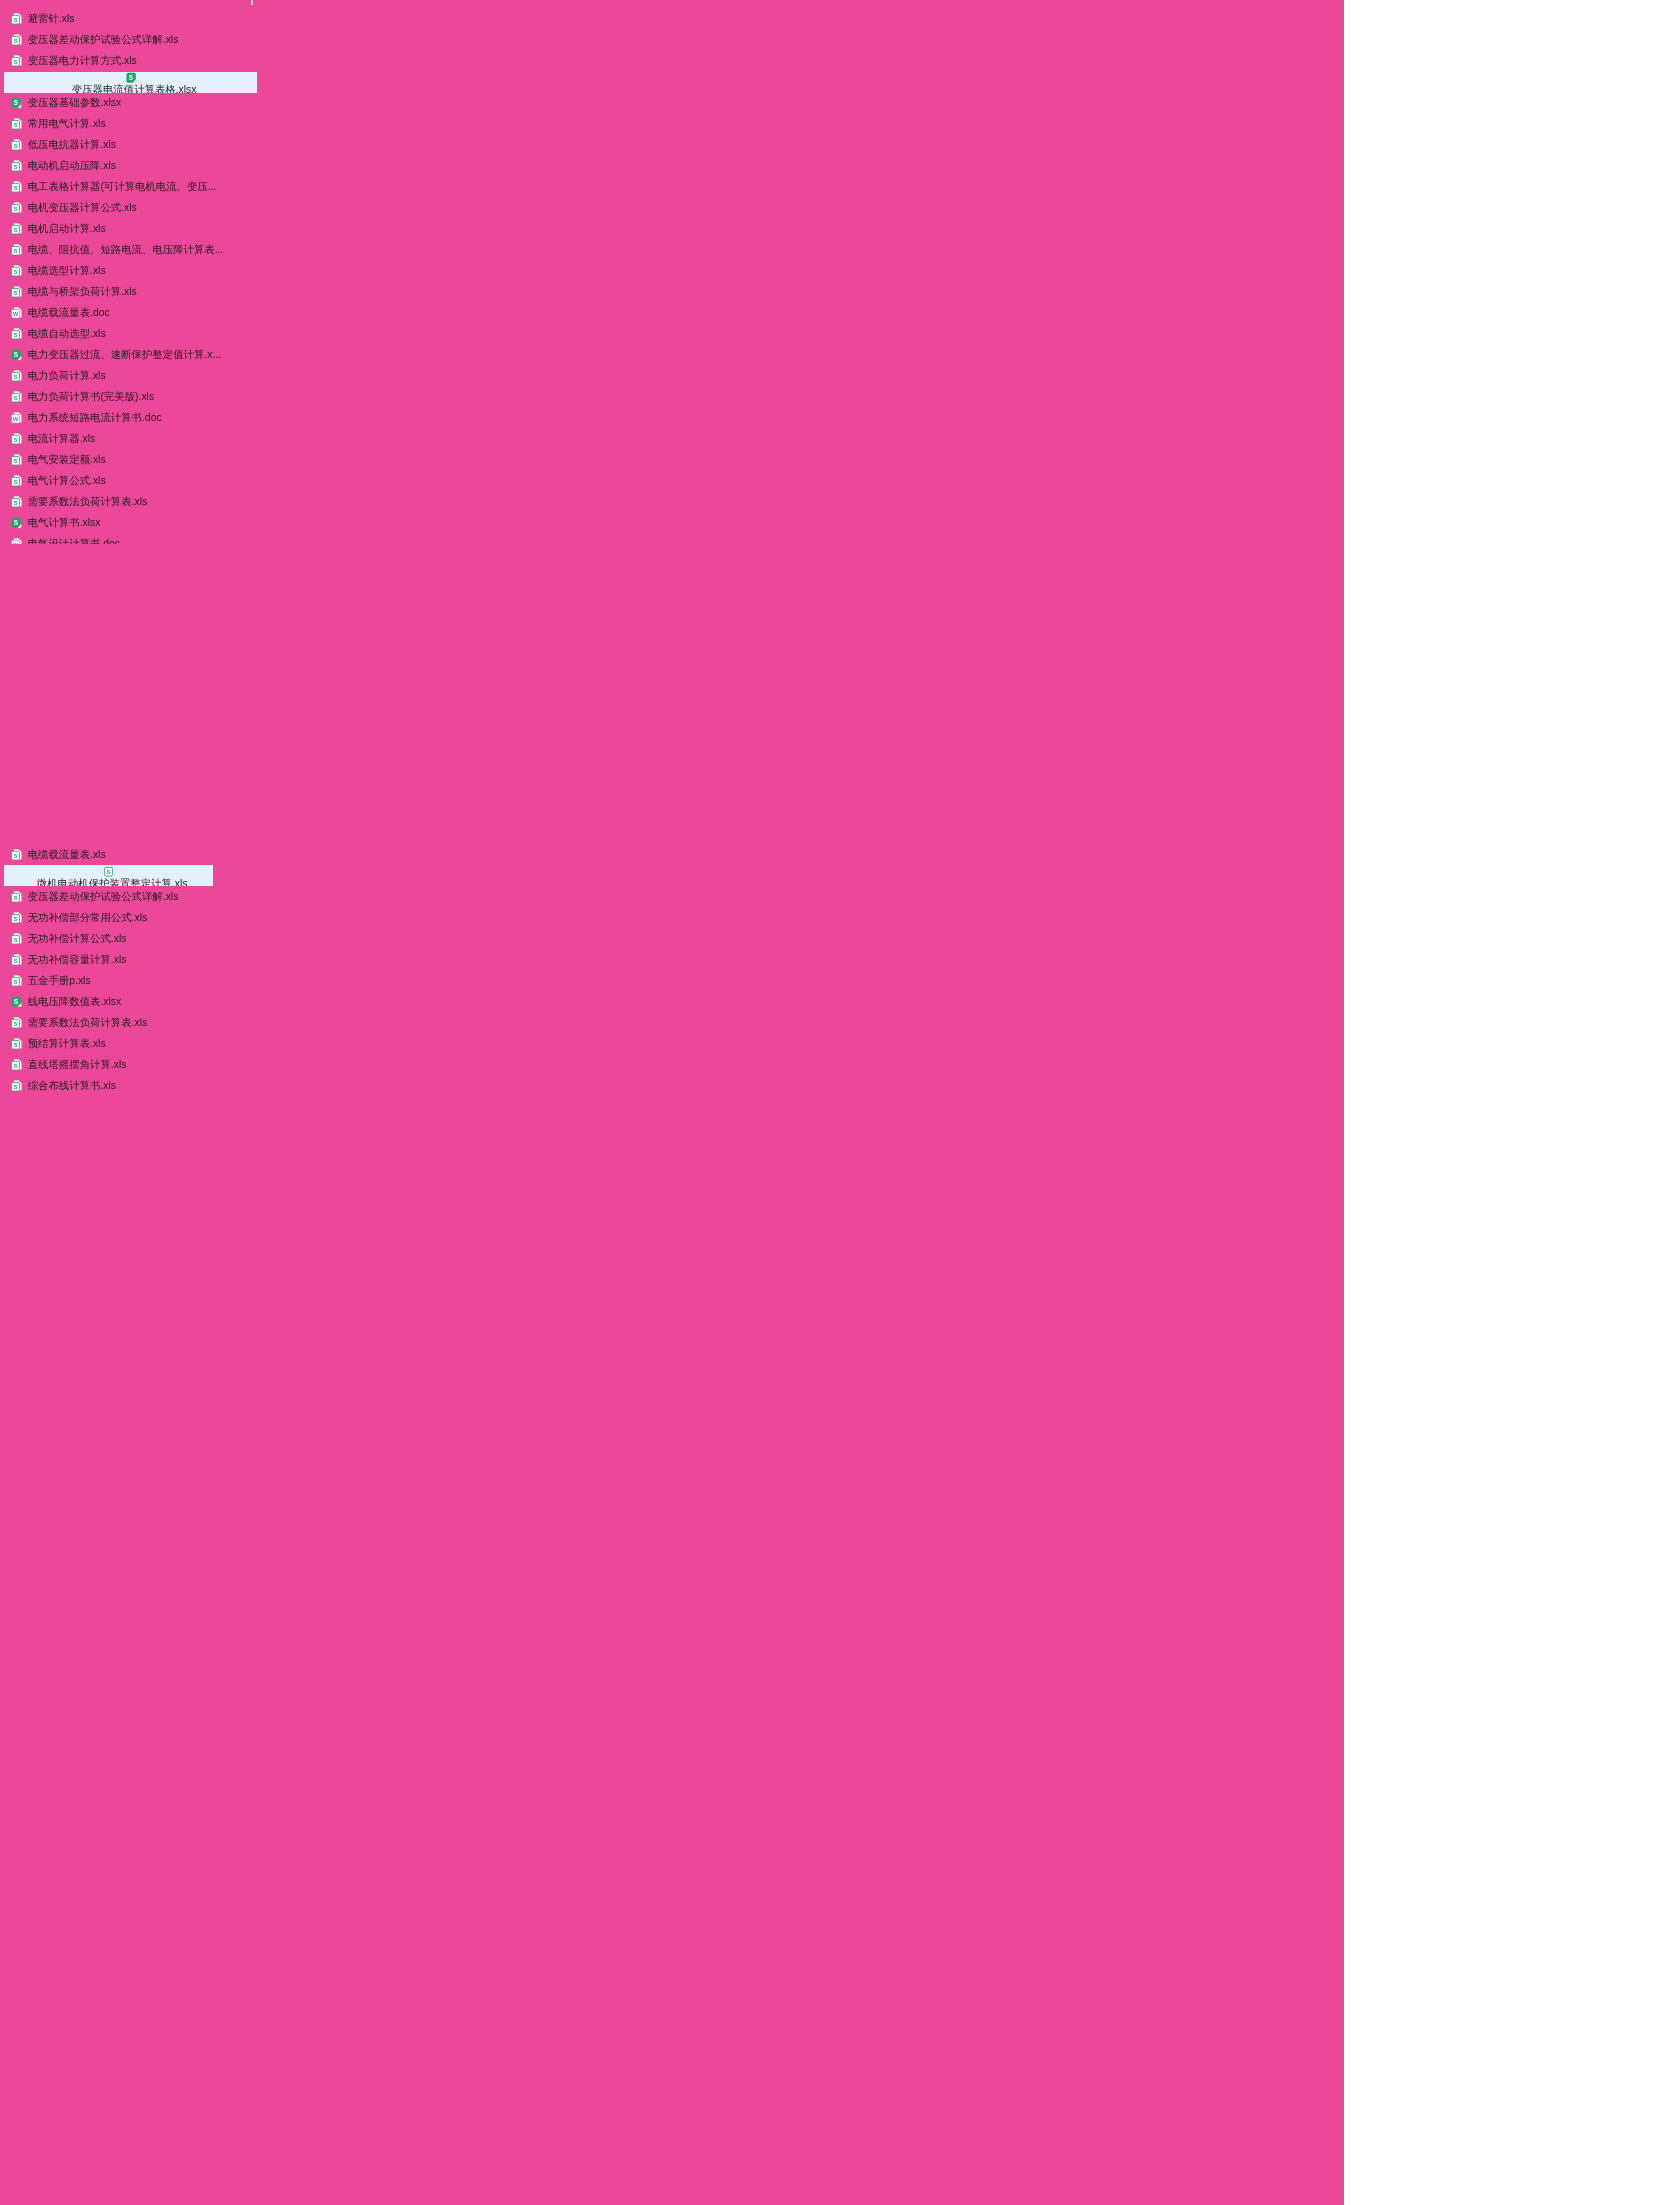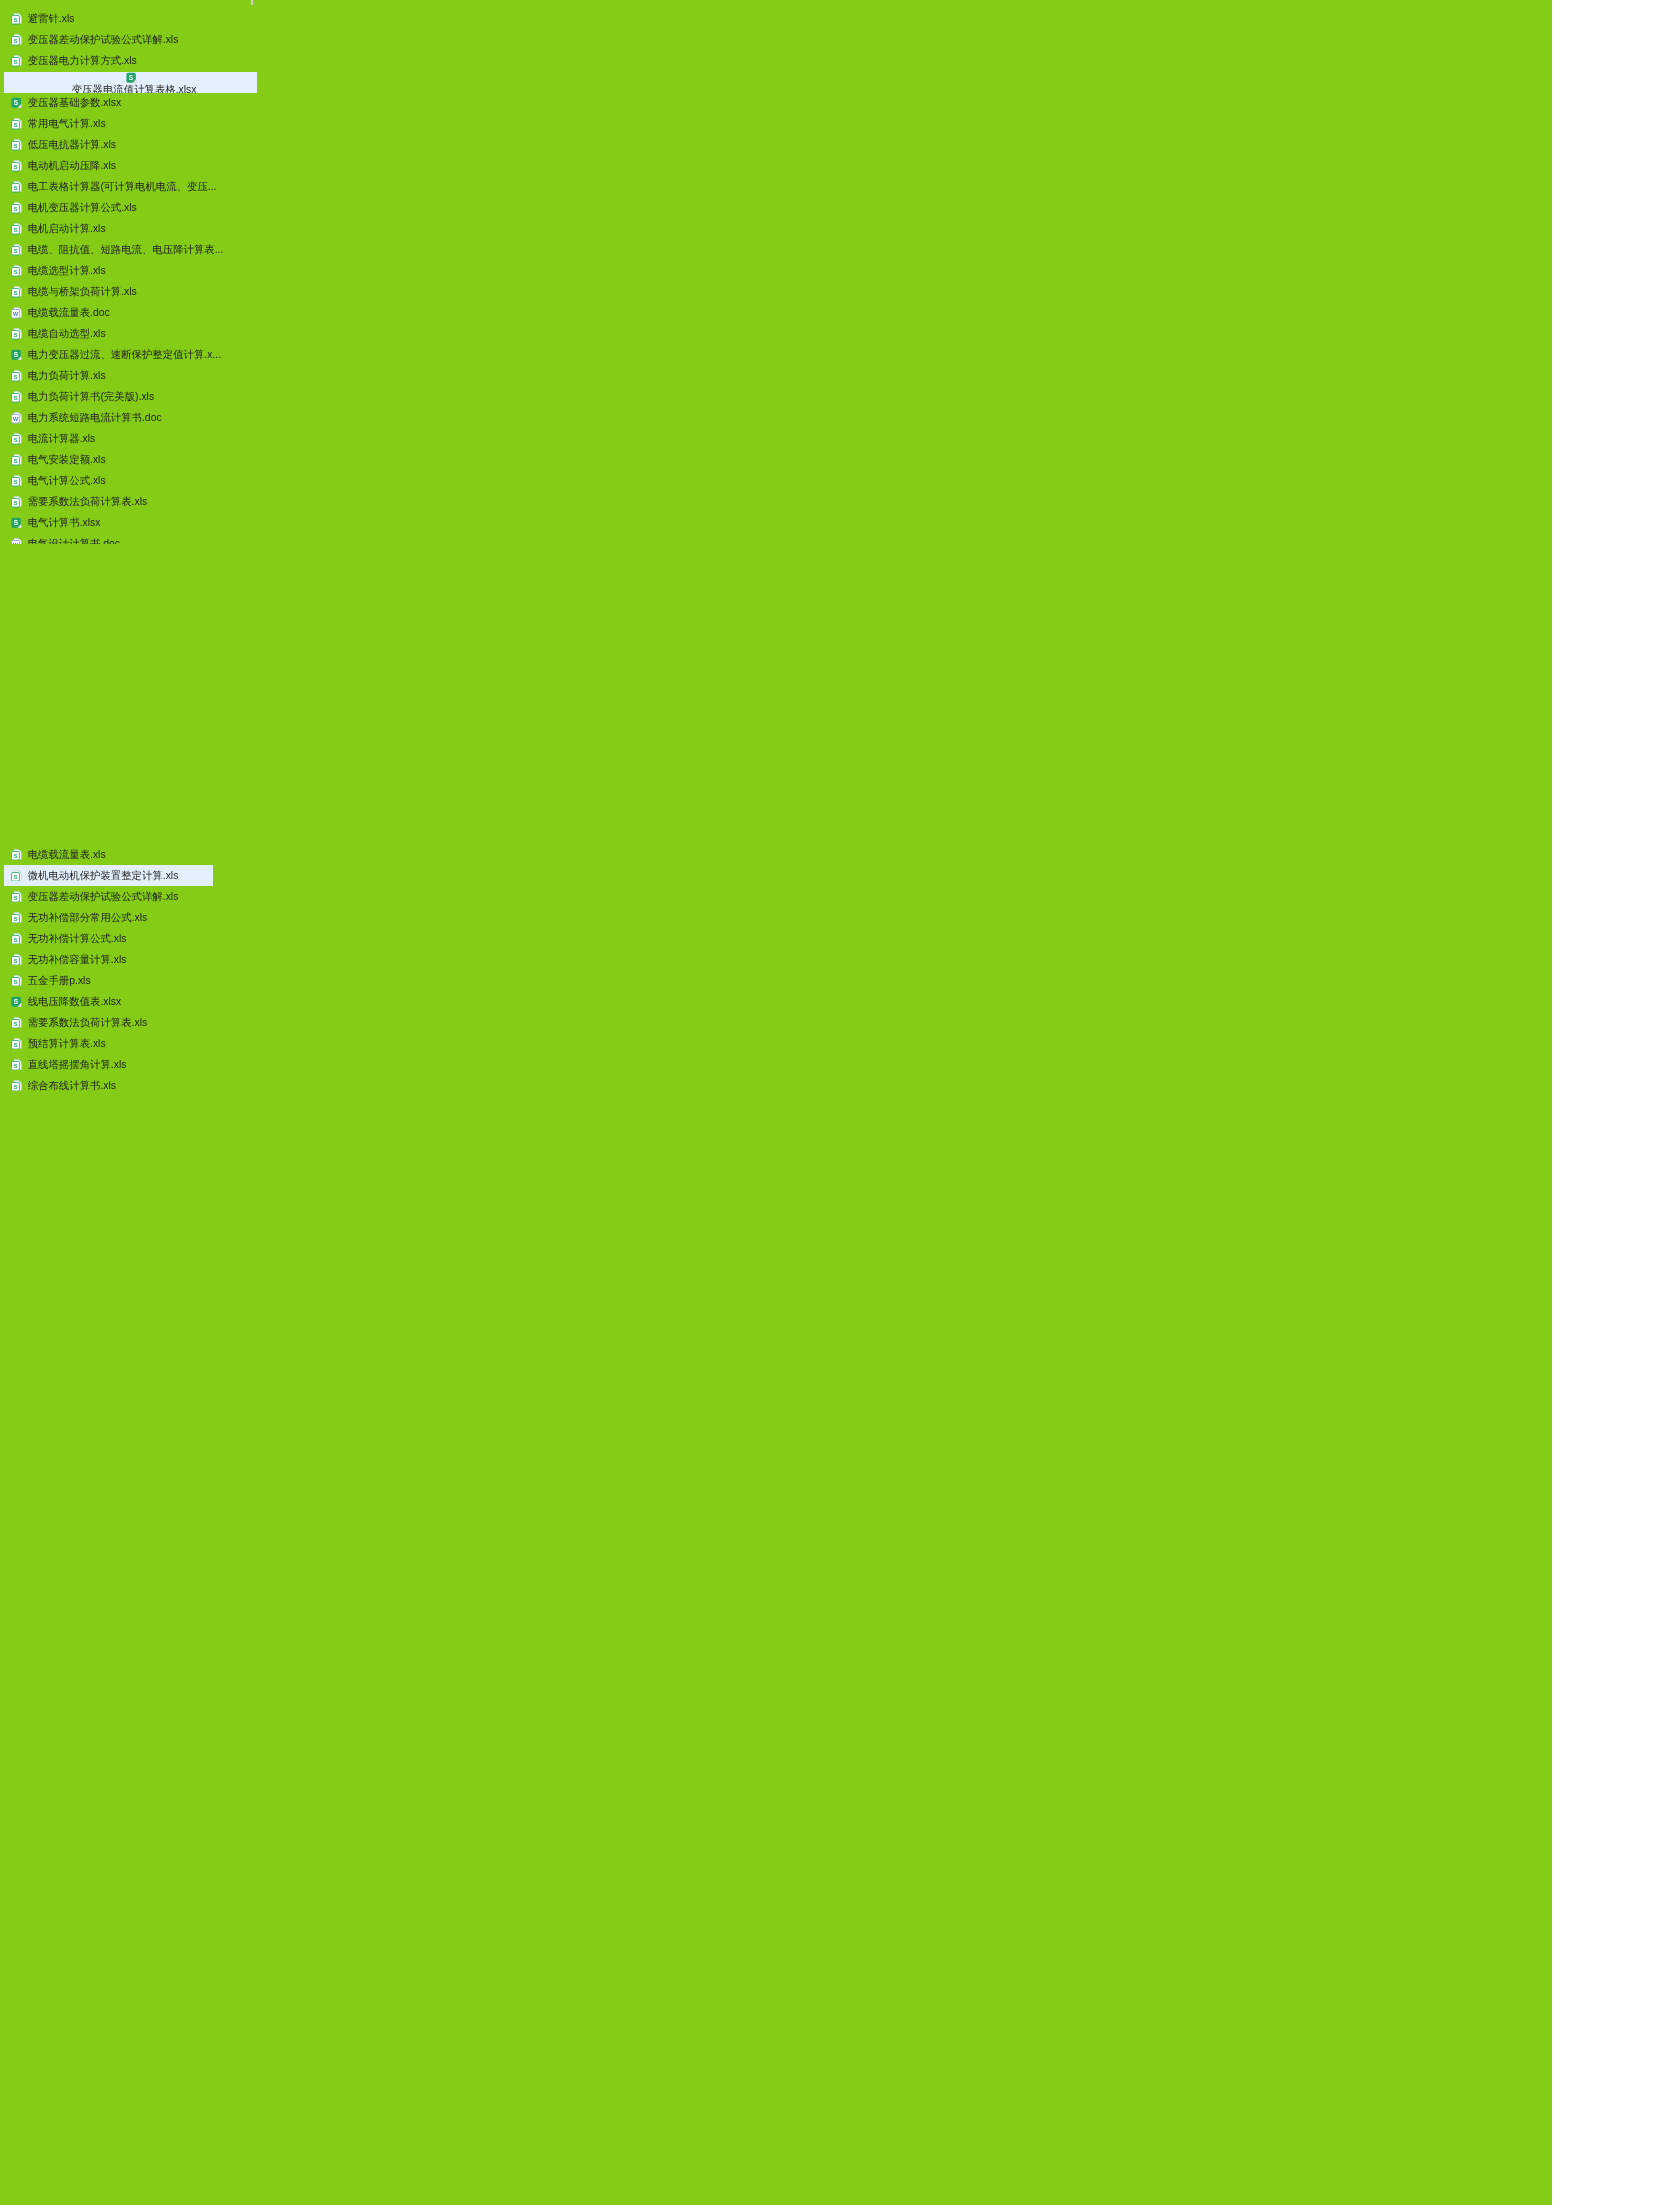--- a/index.html
+++ b/index.html
@@ -6,23 +6,23 @@
     margin: 0;
     padding: 0;
     width: 1654px;
     height: 2205px;
     background: #ffffff;
     font-family: "Liberation Sans", "DejaVu Sans", sans-serif;
     overflow: hidden;
   }
   .canvas {
     position: relative;
-    width: 1552px;
+    width: 1344px;
     height: 2205px;
-    background: #84cc16;
+    background: #ec4899;
     text-align: right;
   }
   .tick {
     position: absolute;
     left: 251px;
     top: 0;
     width: 1.5px;
     height: 4.6px;
     background: #cdcdcd;
   }
@@ -46,21 +46,21 @@
     height: 21px;
     margin-left: 3.8px;
     padding-left: 7.7px;
     display: flex;
     align-items: center;
     box-sizing: border-box;
     white-space: nowrap;
     cursor: default;
   }
   .group-0 .row.selected { width: 253px; background: #e3f0fb; flex-direction: column; }
-  .group-1 .row.selected { width: 209px; background: #e3f0fb; }
+  .group-1 .row.selected { width: 209px; background: #e3f0fb; flex-direction: column; }
   .icon {
     display: inline-flex;
     width: 10.8px;
     height: 11.5px;
     margin-right: 5.4px;
     flex: 0 0 auto;
   }
   .label {
     font-size: 10.4px;
     color: #1e1e1e;

